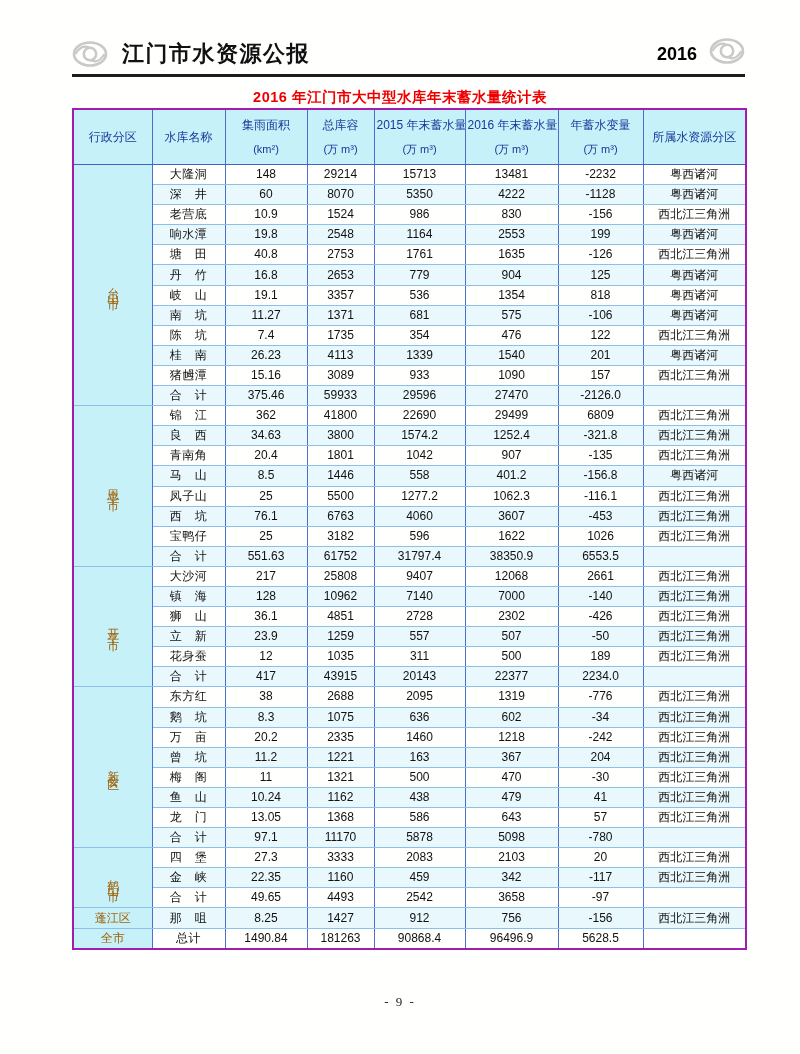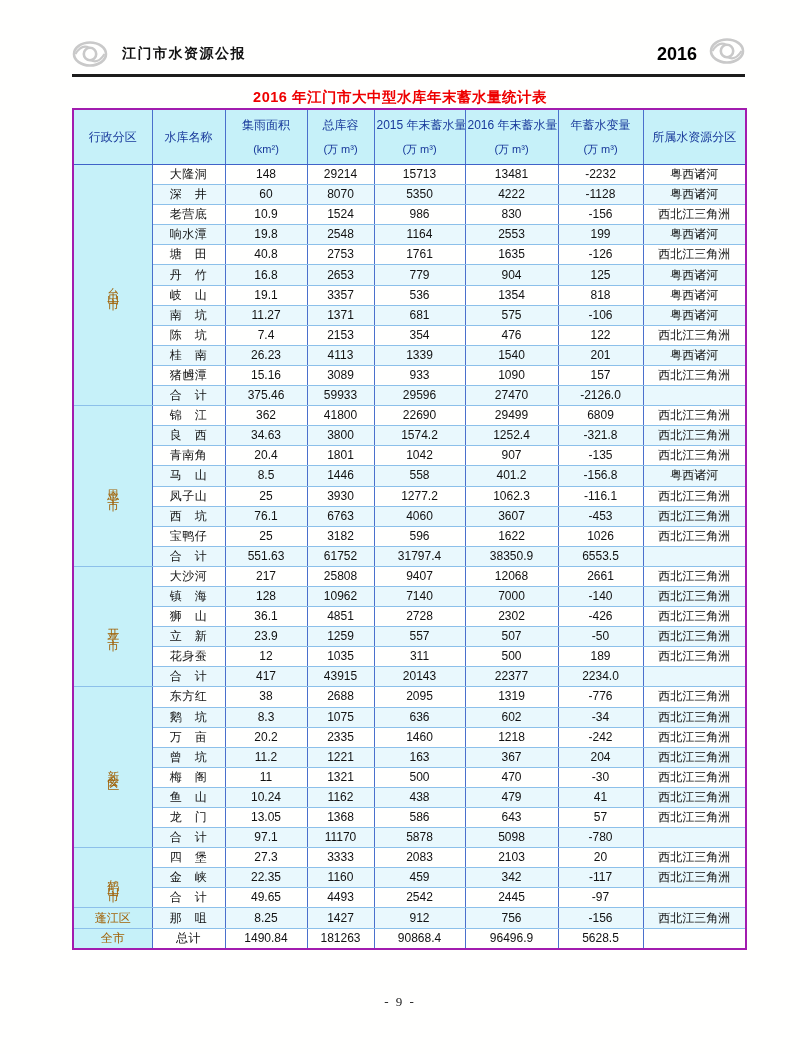--- a/index.html
+++ b/index.html
@@ -7,21 +7,21 @@
     position:relative; width:800px; height:1054px; background:#fffffe;
     font-family:"Liberation Sans", sans-serif; overflow:hidden; margin:0 auto;
   }
   
   .doc-header {
     position:absolute; top:36px; left:72px; width:673px; height:36px;
     display:flex; align-items:center;
   }
   .logo { width:36px; height:30px; flex:0 0 auto; }
   .doc-title {
-    margin:0 4px 0 14px; font-size:14px; font-weight:bold; color:#111;
+    margin:0 4px 0 14px; font-size:22px; font-weight:bold; color:#111;
     letter-spacing:1.5px;
   }
   .doc-year { margin-left:auto; margin-right:48px; font-size:18px; font-weight:bold; color:#000000; }
   .logo-right { position:absolute; right:0; top:0; }
   .header-rule {
     position:absolute; top:74px; left:72px; width:673px; height:2.5px; background:#1c1c1c;
   }
   
   .table-title {
     position:absolute; top:88px; left:0; width:800px; text-align:center;
@@ -204,21 +204,21 @@
           <td class="val">11.27</td>
           <td class="val">1371</td>
           <td class="val">681</td>
           <td class="val">575</td>
           <td class="val">-106</td>
           <td class="basin">粤西诸河</td>
         </tr>
         <tr>
           <td class="name">陈　坑</td>
           <td class="val">7.4</td>
-          <td class="val">2153</td>
+          <td class="val">1735</td>
           <td class="val">354</td>
           <td class="val">476</td>
           <td class="val">122</td>
           <td class="basin">西北江三角洲</td>
         </tr>
         <tr class="stripe">
           <td class="name">桂　南</td>
           <td class="val">26.23</td>
           <td class="val">4113</td>
           <td class="val">1339</td>
@@ -277,21 +277,21 @@
           <td class="val">8.5</td>
           <td class="val">1446</td>
           <td class="val">558</td>
           <td class="val">401.2</td>
           <td class="val">-156.8</td>
           <td class="basin">粤西诸河</td>
         </tr>
         <tr>
           <td class="name">凤子山</td>
           <td class="val">25</td>
-          <td class="val">3930</td>
+          <td class="val">5500</td>
           <td class="val">1277.2</td>
           <td class="val">1062.3</td>
           <td class="val">-116.1</td>
           <td class="basin">西北江三角洲</td>
         </tr>
         <tr class="stripe">
           <td class="name">西　坑</td>
           <td class="val">76.1</td>
           <td class="val">6763</td>
           <td class="val">4060</td>
@@ -462,21 +462,21 @@
           <td class="val">459</td>
           <td class="val">342</td>
           <td class="val">-117</td>
           <td class="basin">西北江三角洲</td>
         </tr>
         <tr>
           <td class="name">合　计</td>
           <td class="val">49.65</td>
           <td class="val">4493</td>
           <td class="val">2542</td>
-          <td class="val">2445</td>
+          <td class="val">3658</td>
           <td class="val">-97</td>
           <td class="basin"></td>
         </tr>
         <tr class="stripe group-start">
           <td class="region" rowspan="1">蓬江区</td>
           <td class="name">那　咀</td>
           <td class="val">8.25</td>
           <td class="val">1427</td>
           <td class="val">912</td>
           <td class="val">756</td>

